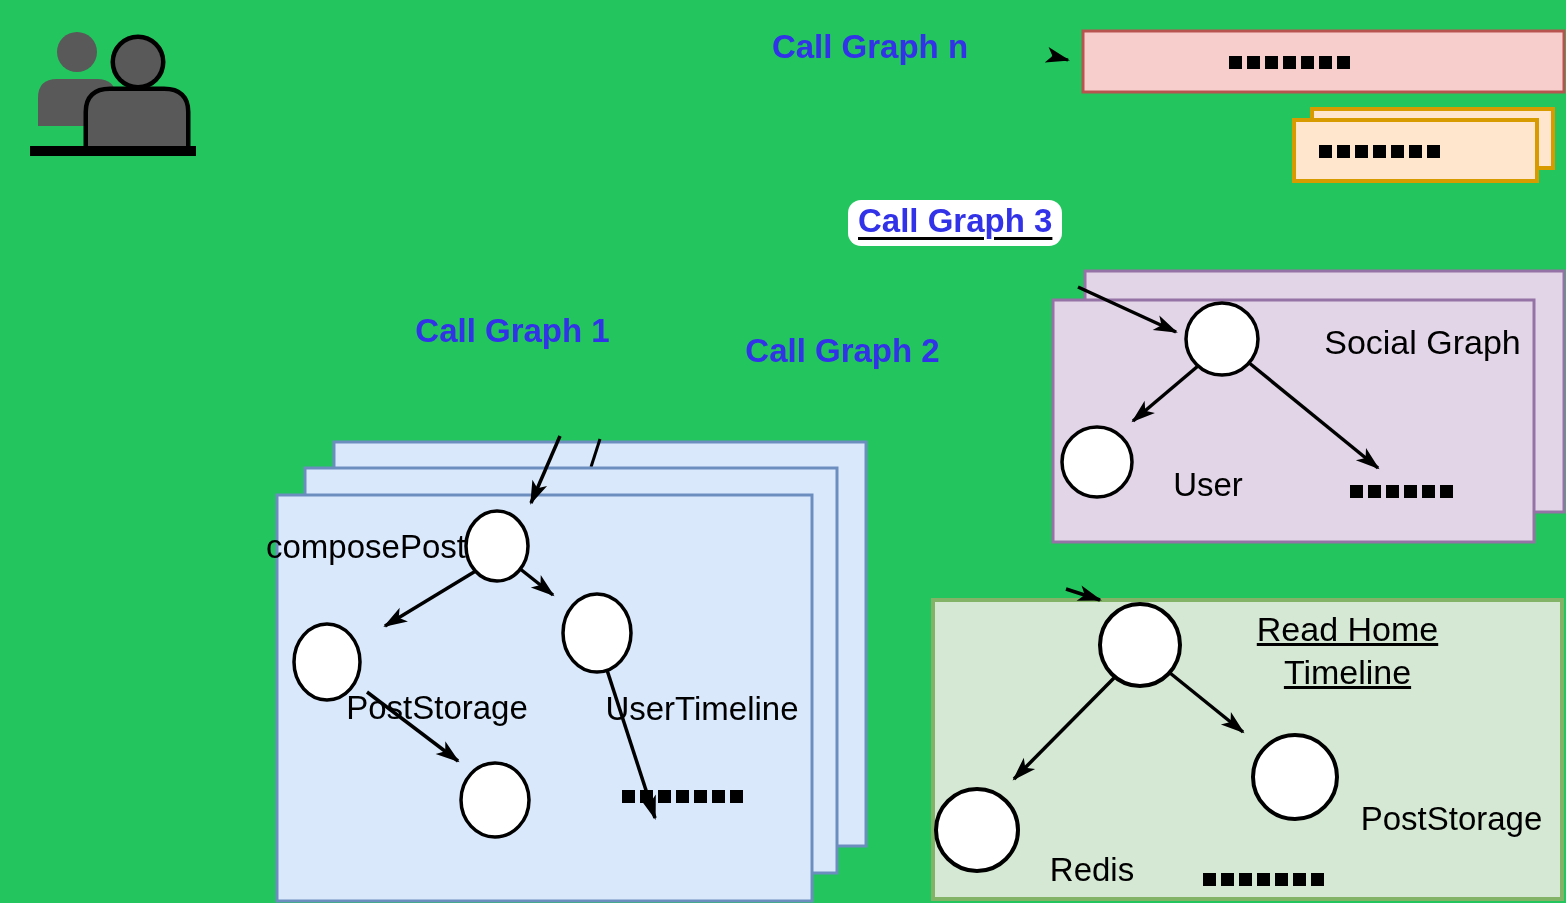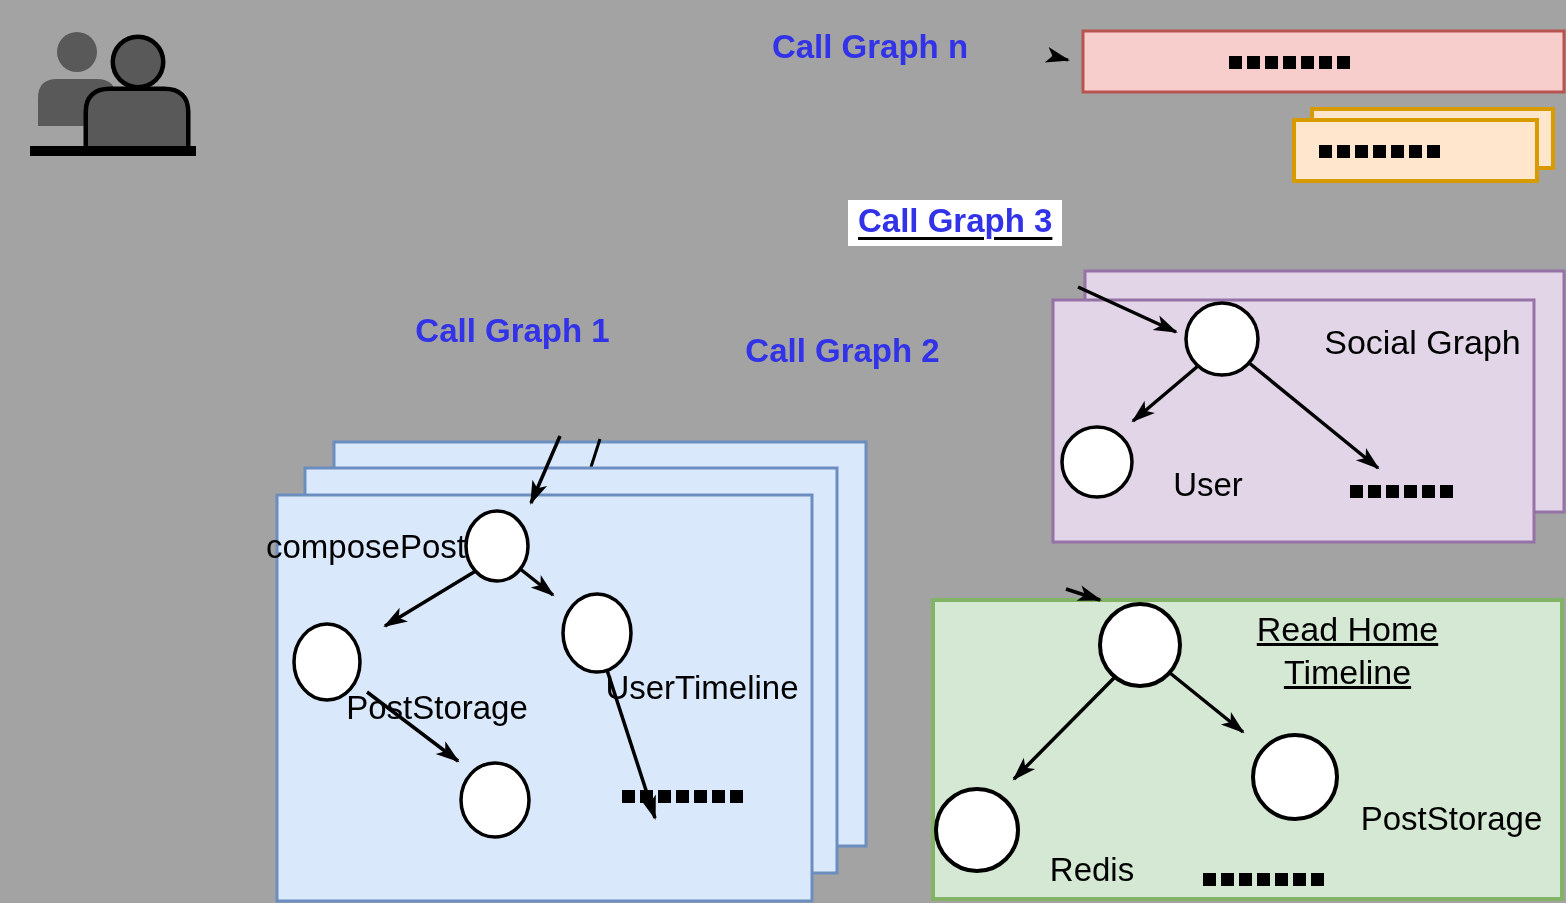--- a/index.html
+++ b/index.html
@@ -1,22 +1,22 @@
 <!DOCTYPE html>
 <html style="--c-label-blue: #3232e8; --c-pink-fill: #f8cecc; --c-pink-border: #b85450; --c-orange-fill: #ffe6cc; --c-orange-border: #d79b00; --c-purple-fill: #e1d5e7; --c-purple-border: #9673a6; --c-blue-fill: #dae8fc; --c-blue-border: #6c8ebf; --c-green-fill: #d5e8d4; --c-green-border: #82b366; --c-icon-gray: #595959; --c-node-fill: #ffffff; --c-line-black: #000000;"><head>
 <meta charset="utf-8">
 <style>
   html,body{margin:0;padding:0;background:#000;}
-  .canvas{position:relative;width:1566px;height:903px;background:#a3a3a3;overflow:hidden;
+  .canvas{position:relative;width:1566px;height:903px;background:#22c55e;overflow:hidden;
           font-family:"Liberation Sans", sans-serif;}
   .canvas svg{position:absolute;left:0;top:0;}
   .lbl{position:absolute;color:#000;font-size:33px;line-height:1.2;text-align:center;white-space:nowrap;}
   .cg{position:absolute;color:var(--c-label-blue,#3232e8);font-weight:bold;font-size:33px;
       text-align:center;white-space:nowrap;}
-  .cg3{position:absolute;background:#fff;padding:2px 10px 6px 10px;text-align:center;}
+  .cg3{position:absolute;background:#fff;padding:2px 10px 6px 10px;text-align:center;border-radius:13px;}
   .cg3 span{color:var(--c-label-blue,#3232e8);font-weight:bold;font-size:33px;white-space:nowrap;
       text-decoration:underline;text-decoration-color:#000;text-decoration-thickness:3px;text-underline-offset:5px;}
   .dots{position:absolute;display:flex;align-items:center;}
   .dot{width:13px;height:13px;background:#000;margin-right:5px;flex:0 0 auto;}
   .title2{line-height:1.25;font-size:34px;text-decoration:underline;}
 </style>
 </head>
 <body>
 
 <div class="canvas">
@@ -123,21 +123,21 @@
       <span class="dot"></span>
       <span class="dot"></span>
       <span class="dot"></span>
     </div>
 
   <div class="lbl" style="left:1310px;top:322px;width:225px;font-size:34px;">Social Graph</div>
   <div class="lbl" style="left:1163px;top:465px;width:90px;">User</div>
 
   <div class="lbl" style="left:266px;top:527px;width:215px;text-align:left;">composePost</div>
   <div class="lbl" style="left:337px;top:688px;width:200px;">PostStorage</div>
-  <div class="lbl" style="left:592px;top:668px;width:220px;">UserTimeline</div>
+  <div class="lbl" style="left:592px;top:689px;width:220px;">UserTimeline</div>
 
   <div class="lbl title2" style="left:1245px;top:608px;width:205px;">
     <div>Read Home</div>
     <div>Timeline</div>
   </div>
   <div class="lbl" style="left:1042px;top:850px;width:100px;">Redis</div>
   <div class="lbl" style="left:1349px;top:799px;width:205px;">PostStorage</div>
 
 </div>
 

